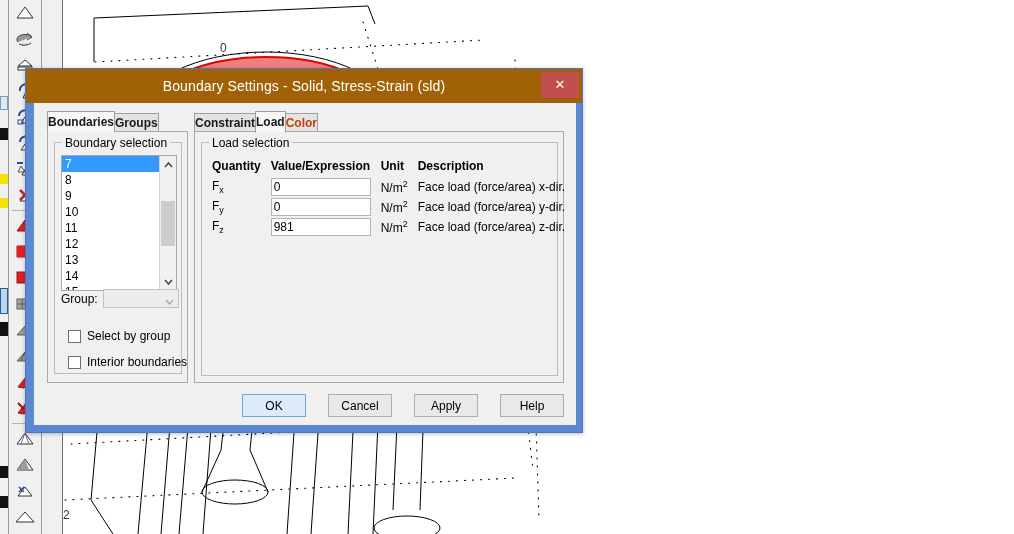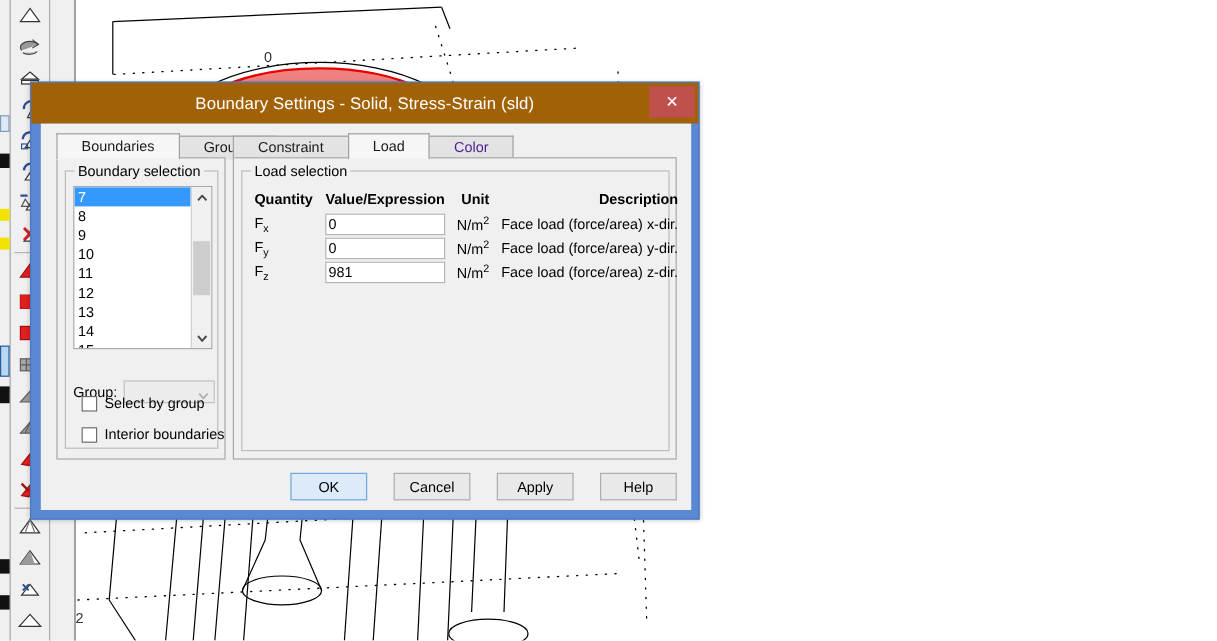--- a/index.html
+++ b/index.html
@@ -123,40 +123,41 @@
     position: absolute;
     display: flex;
     align-items: flex-end;
     height: 22px;
   }
   #tabstrip-left  { left: 13px;  top: 8px; }
   #tabstrip-right { left: 160px; top: 8px; }
   .tab {
     height: 20px;
     line-height: 19px;
-    padding: 0 20px;
+    padding: 0 0;
     font-size: 12px;
     background: #e3e3e3;
     border: 1px solid #a0a0a0;
     border-bottom: none;
     box-sizing: border-box;
     cursor: pointer;
     color: #1a1a1a;
     position: relative;
     margin-right: -1px;
+    font-weight: bold;
   }
   .tab.active {
     background: #f6f6f6;
     height: 22px;
     line-height: 21px;
     z-index: 3;
     border-bottom: 1px solid #f0f0f0;
   }
   .tab.disabled {
-    color: #4c1d95;
+    color: #c2410c;
     background: #e3e3e3;
     cursor: default;
   }
 
   
   #left-pane {
     position: absolute;
     left: 13px; top: 28px;
     width: 141px; height: 252px;
     background: #f0f0f0;
@@ -227,21 +228,21 @@
   #sb-down { position:absolute; bottom:0; left:0; }
   #sb-thumb {
     position: absolute;
     left: 1px; top: 45px;
     width: 14px; height: 45px;
     background: #cdcdcd;
     cursor: pointer;
   }
   #group-row {
     position: absolute;
-    left: 6px; top: 174px;
+    left: 6px; top: 146px;
     width: 118px;
     display: flex;
     align-items: center;
   }
   #group-label { font-size: 12px; margin-right: 5px; }
   #group-select {
     width: 77px; height: 19px;
     background: #ececec;
     border: 1px solid #c2c2c2;
     box-sizing: border-box;
@@ -282,21 +283,21 @@
     left: 6px; top: 10px;
     width: 357px; height: 234px;
   }
   #load-table {
     position: absolute;
     left: 10px; top: 16px;
     border-collapse: collapse;
     font-size: 12px;
   }
   #load-table th {
-    text-align: right;
+    text-align: left;
     font-weight: bold;
     font-size: 12px;
     padding: 0 10px 4px 0;
     white-space: nowrap;
   }
   #load-table td {
     padding: 1px 10px 1px 0;
     vertical-align: middle;
     white-space: nowrap;
   }

